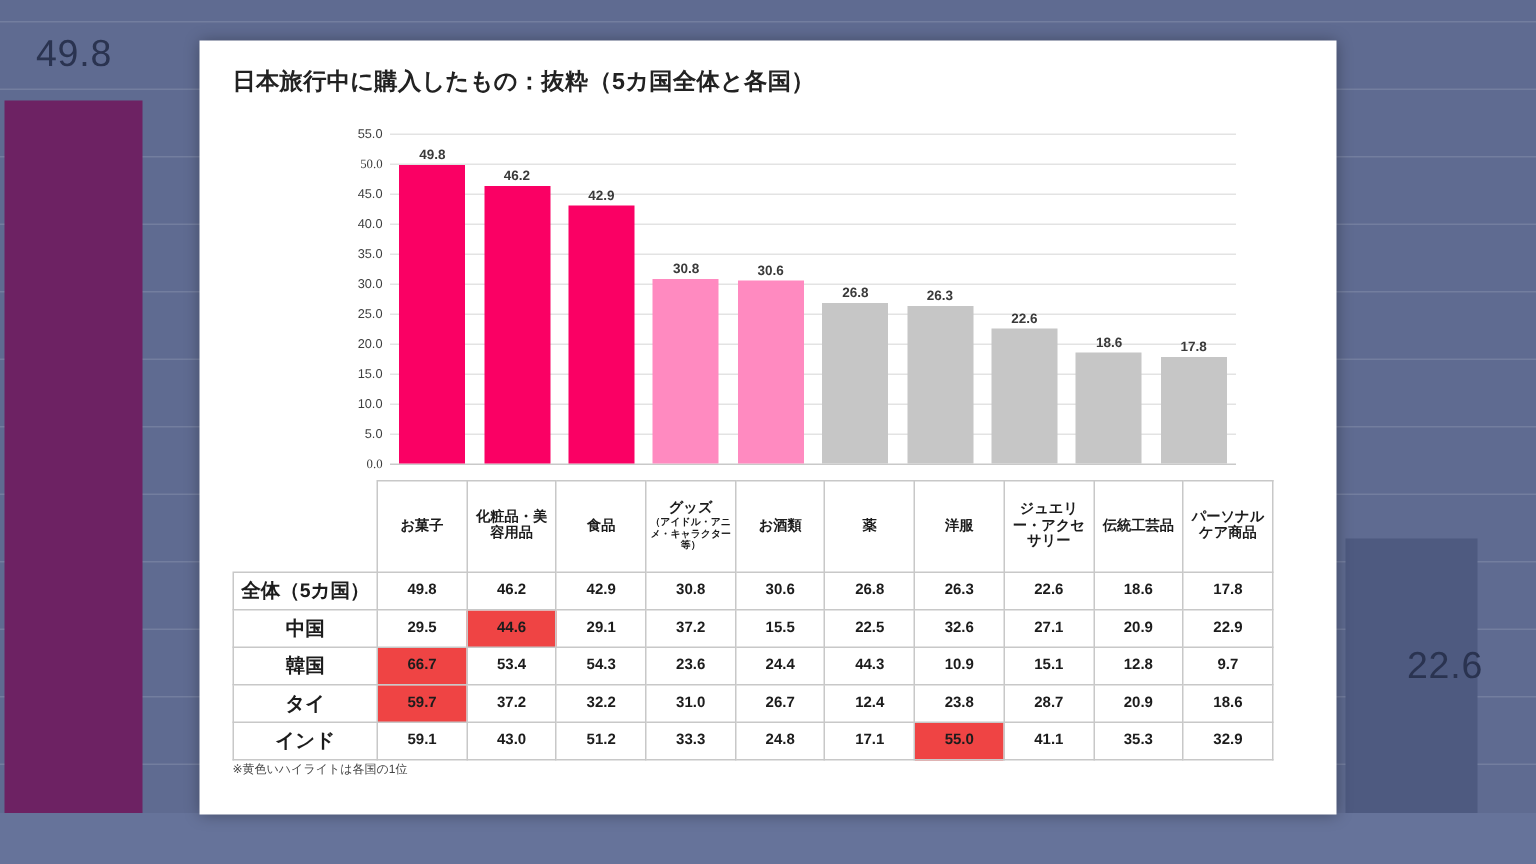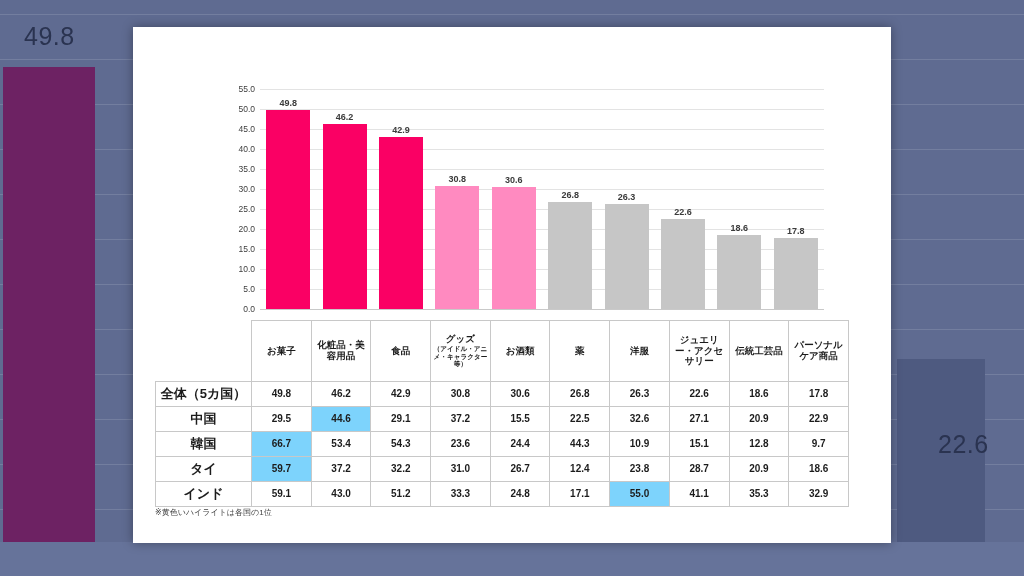--- a/index.html
+++ b/index.html
@@ -94,21 +94,21 @@
     font-size:9.5px;
     padding:1px 1px;
     word-break:break-all;
   }
   thead th.corner{border-left:none;border-top:none;border-right-color:#c8c8c8;}
   thead th .sub{
     display:block;font-size:6.6px;font-weight:bold;line-height:1.15;
   }
   tbody td{height:24px;font-size:10px;}
   tbody td.rowlab{font-size:13px;}
-  td.hl{background:#7dd3fc;}
+  td.hl{background:#ef4444;}
   #footnote{
     position:absolute;left:22px;top:480px;
     font-size:8px;color:#444;
   }
 </style>
 </head>
 <body>
 
 <div id="bg-layer">
   <div id="bg-grids">
@@ -135,49 +135,50 @@
       <div class="bg-bar" style="left: 666px; width: 88px; height: 16px; bottom: 34px; background: rgb(78, 90, 128);"></div>
       <div class="bg-bar" style="left: 798px; width: 88px; height: 16px; bottom: 34px; background: rgb(78, 90, 128);"></div>
     </div>
   <div class="bg-label" id="bg-label-left" style="left:24px;top:22px;">49.8</div>
   <div class="bg-label" id="bg-label-right" style="left:938px;top:430px;">22.6</div>
   <div class="bg-floor"></div>
 </div>
 
 <div id="slide">
 
+  <div id="slide-title">日本旅行中に購入したもの：抜粋（5カ国全体と各国）</div>
 
   <div id="chart">
     <div id="plot">
       <div id="gridlines">
           <div class="grid base" style="top: 100%;"></div>
           <div class="grid" style="top: 90.9091%;"></div>
           <div class="grid" style="top: 81.8182%;"></div>
           <div class="grid" style="top: 72.7273%;"></div>
           <div class="grid" style="top: 63.6364%;"></div>
           <div class="grid" style="top: 54.5455%;"></div>
           <div class="grid" style="top: 45.4545%;"></div>
           <div class="grid" style="top: 36.3636%;"></div>
           <div class="grid" style="top: 27.2727%;"></div>
           <div class="grid" style="top: 18.1818%;"></div>
           <div class="grid" style="top: 9.09091%;"></div>
           <div class="grid" style="top: 0%;"></div>
         </div>
       <div id="yticks">
-          <div class="ytick" style="top: 100%;">0.0</div>
+          <div class="ytick" style="top: 100%; font-family: Liberation Serif, serif;">0.0</div>
           <div class="ytick" style="top: 90.9091%;">5.0</div>
           <div class="ytick" style="top: 81.8182%;">10.0</div>
           <div class="ytick" style="top: 72.7273%;">15.0</div>
           <div class="ytick" style="top: 63.6364%;">20.0</div>
           <div class="ytick" style="top: 54.5455%; margin-left: 42px;">25.0</div>
           <div class="ytick" style="top: 45.4545%;">30.0</div>
           <div class="ytick" style="top: 36.3636%;">35.0</div>
           <div class="ytick" style="top: 27.2727%;">40.0</div>
           <div class="ytick" style="top: 18.1818%;">45.0</div>
-          <div class="ytick" style="top: 9.09091%;">50.0</div>
+          <div class="ytick" style="top: 9.09091%; font-family: Liberation Serif, serif;">50.0</div>
           <div class="ytick" style="top: 0%;">55.0</div>
         </div>
       <div id="bars">
           <div class="bar-slot" style="left: 0%; width: 10%;">
             <div class="bar" style="height: 90.5455%; background: rgb(250, 0, 100);"></div>
             <div class="bar-val" style="bottom: calc(90.5455% + 2px);">49.8</div>
           </div>
           <div class="bar-slot" style="left: 10%; width: 10%;">
             <div class="bar" style="height: 84%; background: rgb(250, 0, 100);"></div>
             <div class="bar-val" style="bottom: calc(84% + 2px);">46.2</div>

